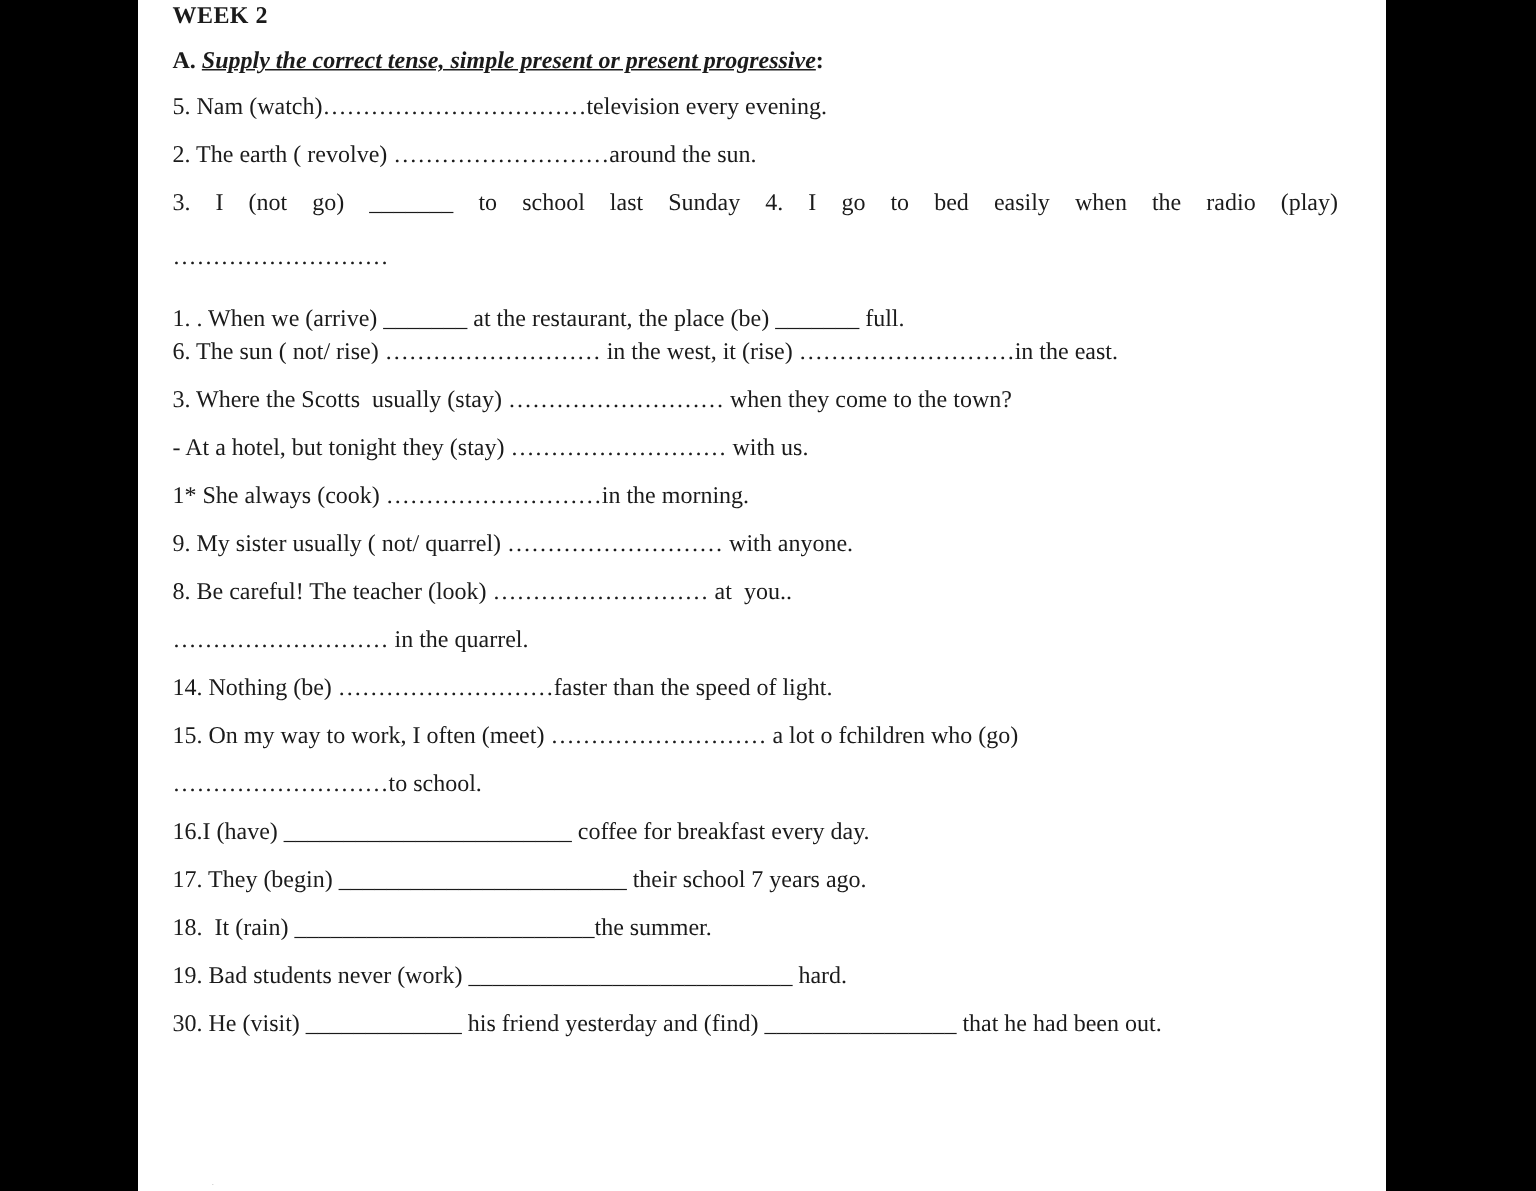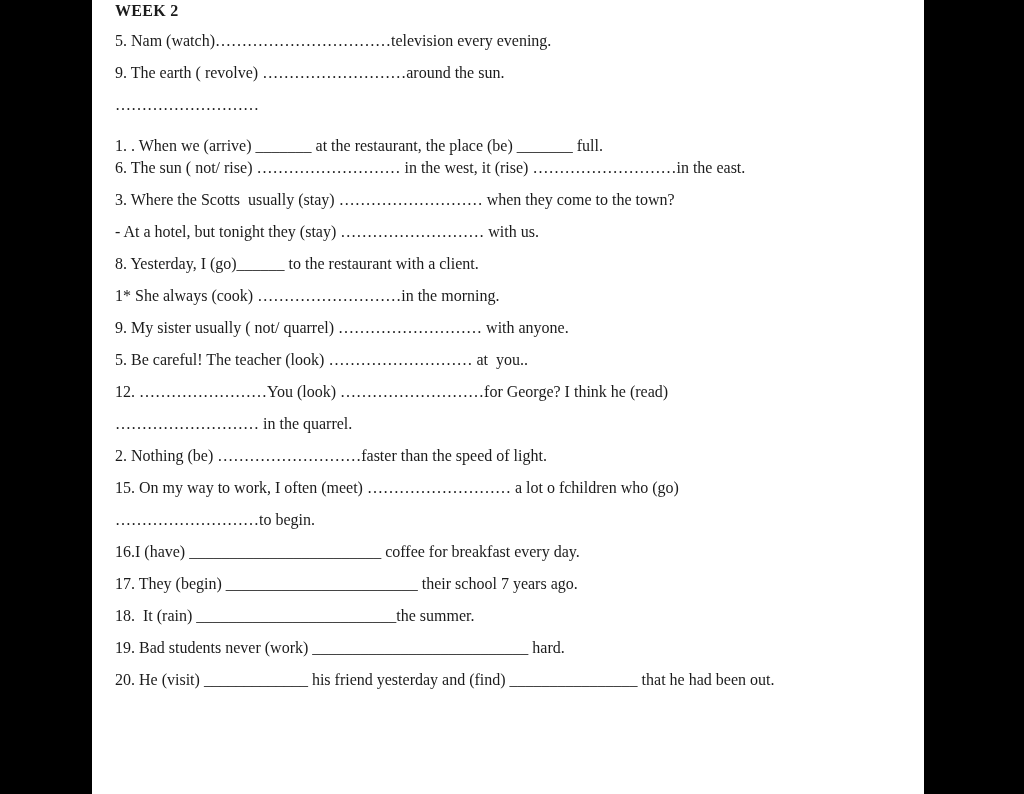--- a/index.html
+++ b/index.html
@@ -77,38 +77,38 @@
 </head>
 <body>
 
 <div class="viewport">
   <div class="letterbox left"></div>
   <div class="letterbox right"></div>
 
   <div class="page">
     <p class="doc-title">WEEK 2</p>
 
+    <p class="section-heading"><span>A. </span><span class="heading-underlined">Supply the correct tense, simple present or present progressive</span><span>:</span></p>
 
     <p>5. Nam (watch)……………………………television every evening.</p>
-    <p>9. The earth ( revolve) ………………………around the sun.</p>
+    <p>2. The earth ( revolve) ………………………around the sun.</p>
+    <p class="justify">3. I (not go) _______ to school last Sunday 4. I go to bed easily when the radio (play)</p>
     <p class="gap-after">………………………</p>
     <p class="tight">1. . When we (arrive) _______ at the restaurant, the place (be) _______ full.</p>
     <p>6. The sun ( not/ rise) ……………………… in the west, it (rise) ………………………in the east.</p>
     <p>3. Where the Scotts  usually (stay) ……………………… when they come to the town?</p>
     <p>- At a hotel, but tonight they (stay) ……………………… with us.</p>
-    <p>8. Yesterday, I (go)______ to the restaurant with a client.</p>
     <p>1* She always (cook) ………………………in the morning.</p>
     <p>9. My sister usually ( not/ quarrel) ……………………… with anyone.</p>
-    <p>5. Be careful! The teacher (look) ……………………… at  you..</p>
-    <p>12. ……………………You (look) ………………………for George? I think he (read)</p>
+    <p>8. Be careful! The teacher (look) ……………………… at  you..</p>
     <p>……………………… in the quarrel.</p>
-    <p>2. Nothing (be) ………………………faster than the speed of light.</p>
+    <p>14. Nothing (be) ………………………faster than the speed of light.</p>
     <p>15. On my way to work, I often (meet) ……………………… a lot o fchildren who (go)</p>
-    <p>………………………to begin.</p>
+    <p>………………………to school.</p>
     <p>16.I (have) ________________________ coffee for breakfast every day.</p>
     <p>17. They (begin) ________________________ their school 7 years ago.</p>
     <p>18.  It (rain) _________________________the summer.</p>
     <p>19. Bad students never (work) ___________________________ hard.</p>
-    <p>20. He (visit) _____________ his friend yesterday and (find) ________________ that he had been out.</p>
+    <p>30. He (visit) _____________ his friend yesterday and (find) ________________ that he had been out.</p>
 
     <span class="cutoff-mark">.</span>
   </div>
 </div>
 
 </body></html>

